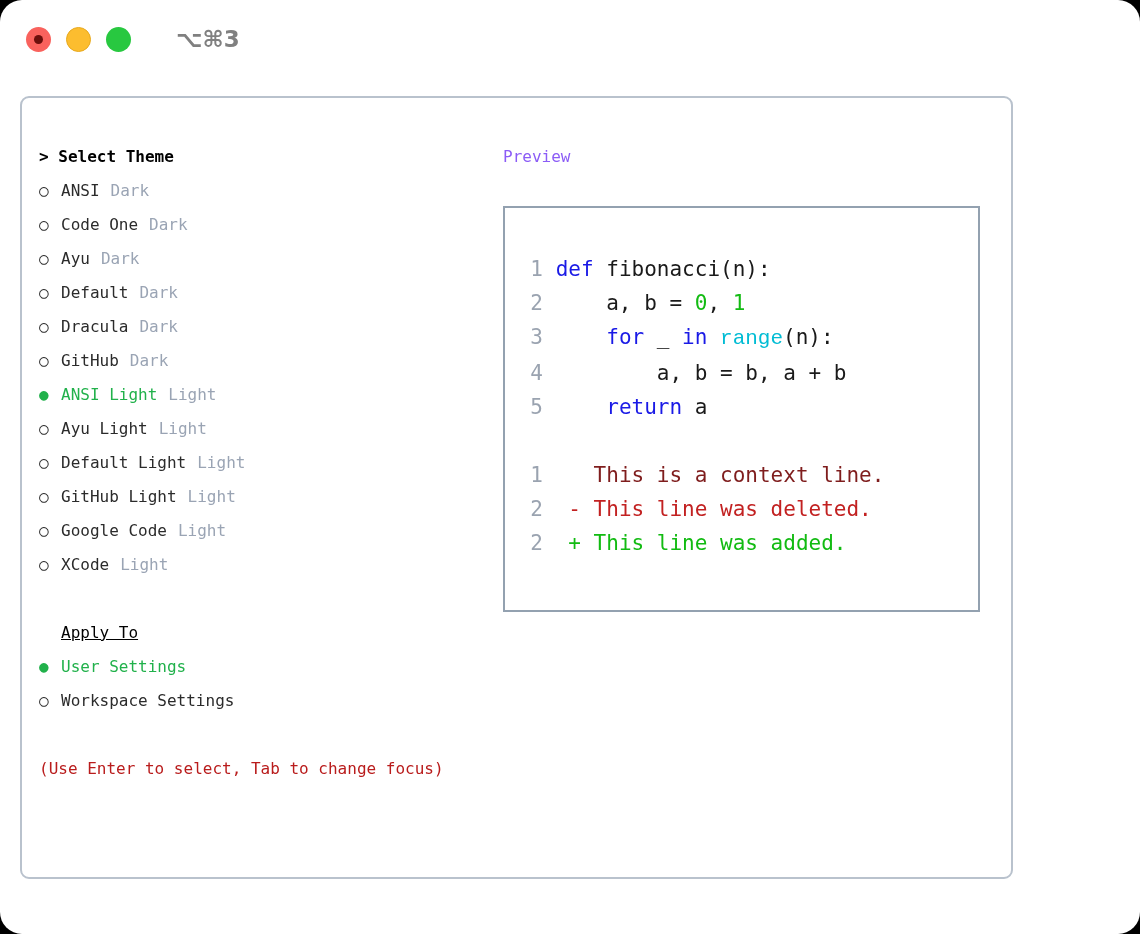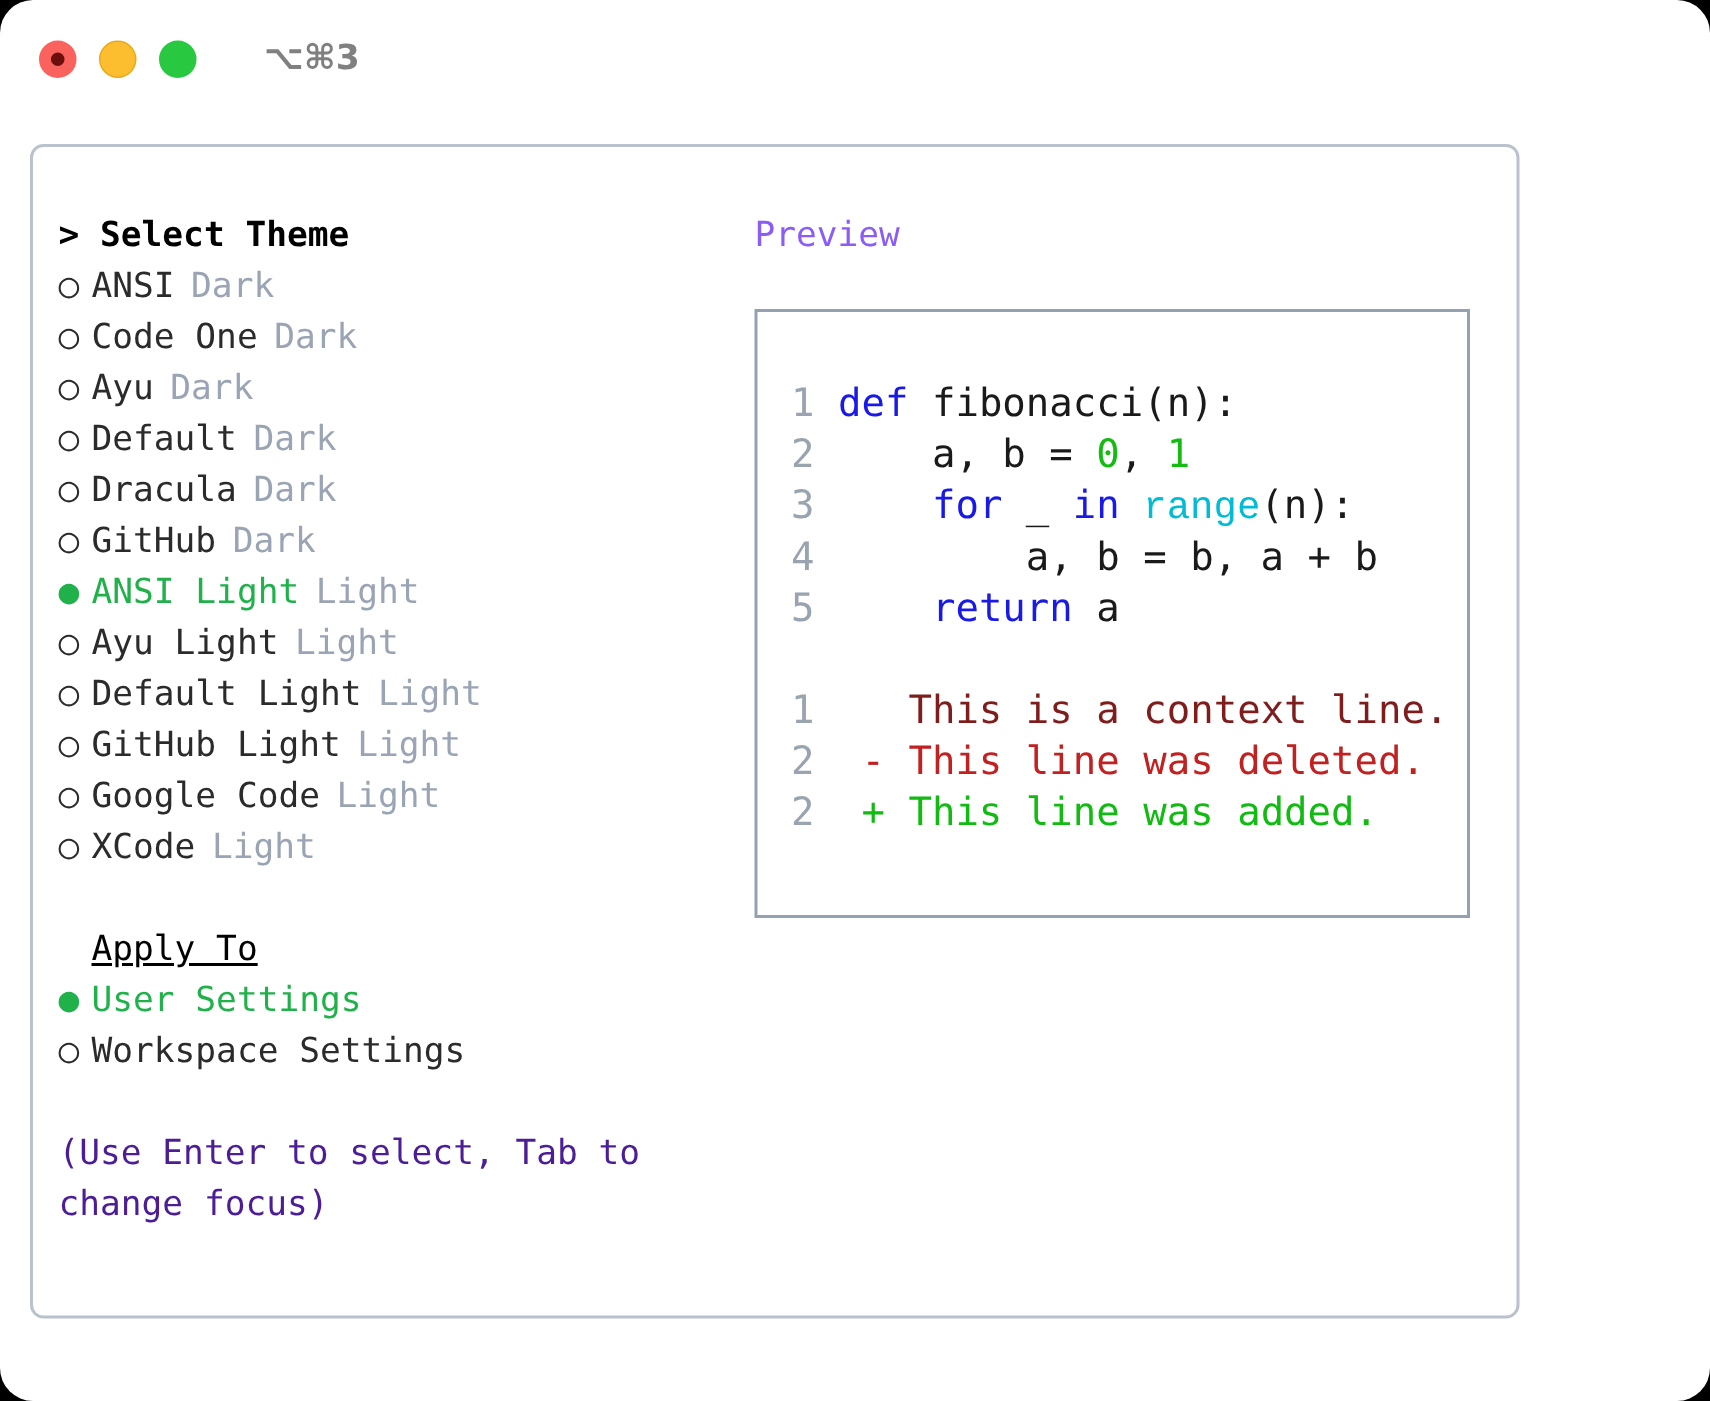--- a/index.html
+++ b/index.html
@@ -89,21 +89,21 @@
     padding-left: 17px;
   }
   .col-right {
     flex: 1;
     padding-left: 19px;
   }
 
   
   .mono {
     font-family: "DejaVu Sans Mono", "Liberation Mono", monospace;
-    font-size: 23px;
+    font-size: 16px;
     line-height: 34px;
     white-space: pre;
   }
 
   .section-header {
     font-weight: bold;
     color: #000000;
     margin-bottom: 0px;
   }
 
@@ -139,39 +139,39 @@
   }
 
   .apply-header {
     color: #000000;
     padding-left: 22px;
     margin-top: 34px;
     text-decoration: underline;
   }
 
   .hint-text {
-    color: #4c1d95;
+    color: #b91c1c;
     margin-top: 34px;
     white-space: pre-wrap;
     width: 410px;
   }
 
   
   .preview-box {
     margin-top: 32px;
     margin-left: 0px;
     width: 477px;
     height: 406px;
     border: 2px solid #93a1b0;
     background: #ffffff;
     padding: 44px 0 0 16px;
   }
   .code-line {
     font-family: "DejaVu Sans Mono", "Liberation Mono", monospace;
-    font-size: 26px;
+    font-size: 21px;
     line-height: 34px;
     white-space: pre;
   }
   .lnum {
     color: #9aa3b0;
     display: inline-block;
     width: 22px;
     text-align: right;
   }
   .tok-kw      { color: #1a1ae6; }

